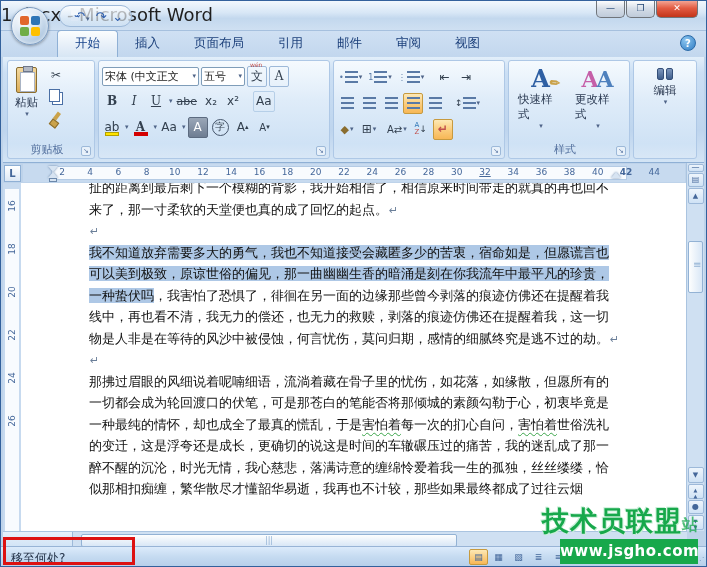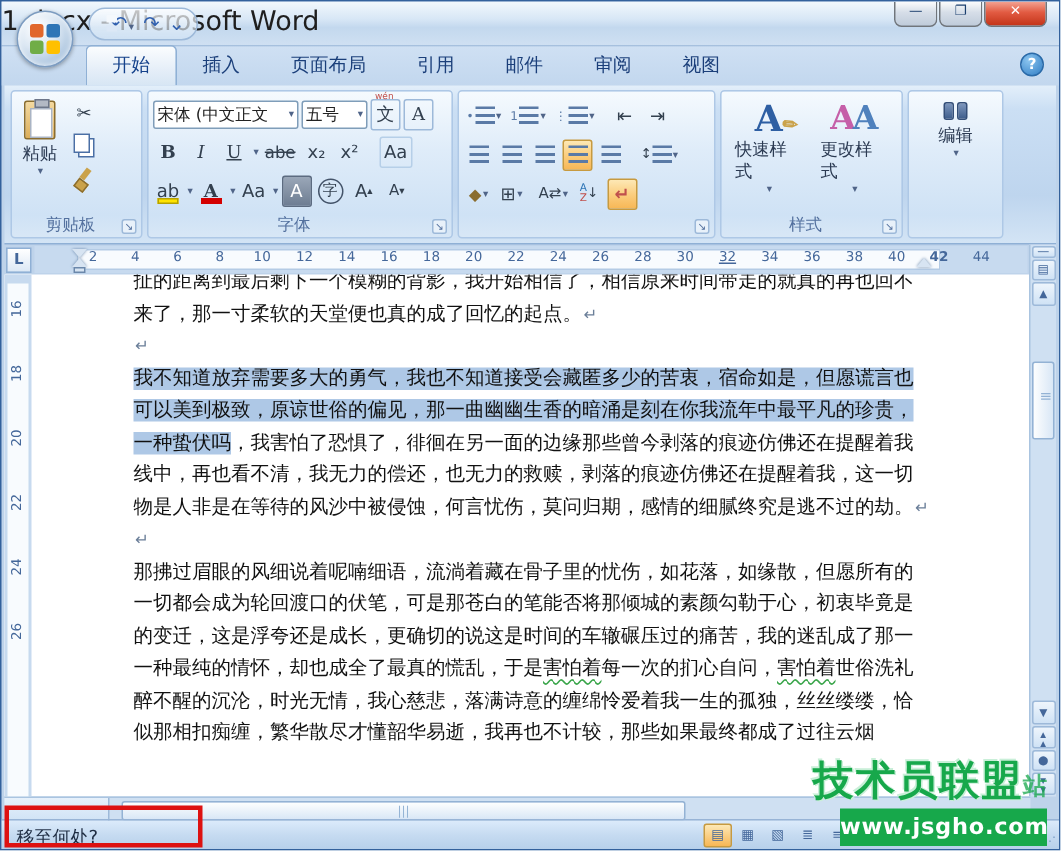--- a/index.html
+++ b/index.html
@@ -213,21 +213,21 @@
             </span>
           <span class="sbtn">
               <span class="icon-brush"></span>
             </span>
         </div>
       </div>
       <div class="glabel">剪贴板</div>
       <div class="launcher">↘</div>
     </div>
 
-    <div class="rgroup" style="width:204px">
+    <div class="rgroup" style="width:232px">
       <div class="rrow" style="height:24px">
         <span class="combo" style="width:97px">
             <span>宋体 (中文正文</span>
             <span class="darr">▾</span>
           </span>
         <span class="combo" style="width:44px">
             <span>五号</span>
             <span class="darr">▾</span>
           </span>
         <span class="sbtn phonetic" style="border:1px solid #9db9d9">
@@ -269,21 +269,20 @@
           </span>
         <span class="sbtn">
             <span>A</span>
             <span style="font-size:7px">▴</span>
           </span>
         <span class="sbtn" style="font-size:10px">
             <span>A</span>
             <span style="font-size:7px">▾</span>
           </span>
       </div>
-      <div class="glabel">字体</div>
       <div class="launcher">↘</div>
     </div>
 
     <div class="rgroup" style="width:172px">
       <div class="rrow">
         <span class="sbtn">
             <span class="pre">•</span>
             <span class="bars"></span>
             <span class="darr">▾</span>
           </span>
@@ -429,22 +428,22 @@
         <div class="tline"><span>来了，那一寸柔软的天堂便也真的成了回忆的起点。</span><span class="pilcrow">↵</span></div>
         <div class="tline"><span class="pilcrow">↵</span></div>
         <div class="tline"><span class="sel">我不知道放弃需要多大的勇气，我也不知道接受会藏匿多少的苦衷，宿命如是，但愿谎言也</span></div>
         <div class="tline"><span class="sel">可以美到极致，原谅世俗的偏见，那一曲幽幽生香的暗涌是刻在你我流年中最平凡的珍贵，</span></div>
         <div class="tline"><span class="sel">一种蛰伏吗</span><span>，我害怕了恐惧了，徘徊在另一面的边缘那些</span><span class="wr">曾今</span><span>剥落的痕迹仿佛还在提醒着我</span></div>
         <div class="tline"><span>线中，再也看不清，我无力的偿还，也无力的救赎，剥落的痕迹仿佛还在提醒着我，这一切</span></div>
         <div class="tline"><span>物是人非是在等待的风沙中被侵蚀，何言忧伤，莫问归期，感情的细腻终究是逃不过的劫。</span><span class="pilcrow">↵</span></div>
         <div class="tline"><span class="pilcrow">↵</span></div>
         <div class="tline"><span>那拂过眉眼的风细说着</span><span class="wr">呢喃细语</span><span>，</span><span class="wr">流淌</span><span>着藏在骨子里的忧伤，如花落，如</span><span class="wr">缘散</span><span>，但愿所有的</span></div>
         <div class="tline"><span>一切都会成为</span><span class="wr">轮回渡口</span><span>的伏笔，可是那苍白的</span><span class="wr">笔能否</span><span>将那倾城的素颜</span><span class="wr">勾勒</span><span>于心，初衷毕竟是</span></div>
+        <div class="tline"><span>一种最纯的情怀，却也成全了最真的慌乱，于是</span><span class="wg">害怕着</span><span>每一次的扪心自问，</span><span class="wg">害怕着</span><span>世俗洗礼</span></div>
         <div class="tline"><span>的变迁，这是浮夸还是成长，更确切的说这是时间的车辙碾压过的痛苦，我的迷乱成了那一</span></div>
-        <div class="tline"><span>一种最纯的情怀，却也成全了最真的慌乱，于是</span><span class="wg">害怕着</span><span>每一次的扪心自问，</span><span class="wg">害怕着</span><span>世俗洗礼</span></div>
         <div class="tline"><span>醉不醒的沉沦，时光无情，我心慈悲，落满诗意的缠绵</span><span class="wr">怜爱</span><span>着我一生的孤独，丝丝缕缕，恰</span></div>
         <div class="tline"><span>似那相扣痴缠，繁华散尽才懂韶华易逝，我再也不计较，那些如果最终都成了过往云烟</span></div>
       </div>
   </div>
 
   <div class="vscroll">
     <div class="vs-btn vs-split">—</div>
     <div class="vs-btn vs-ruler">▤</div>
     <div class="vs-btn vs-arrow">▲</div>
     <div class="vs-thumb"></div>

